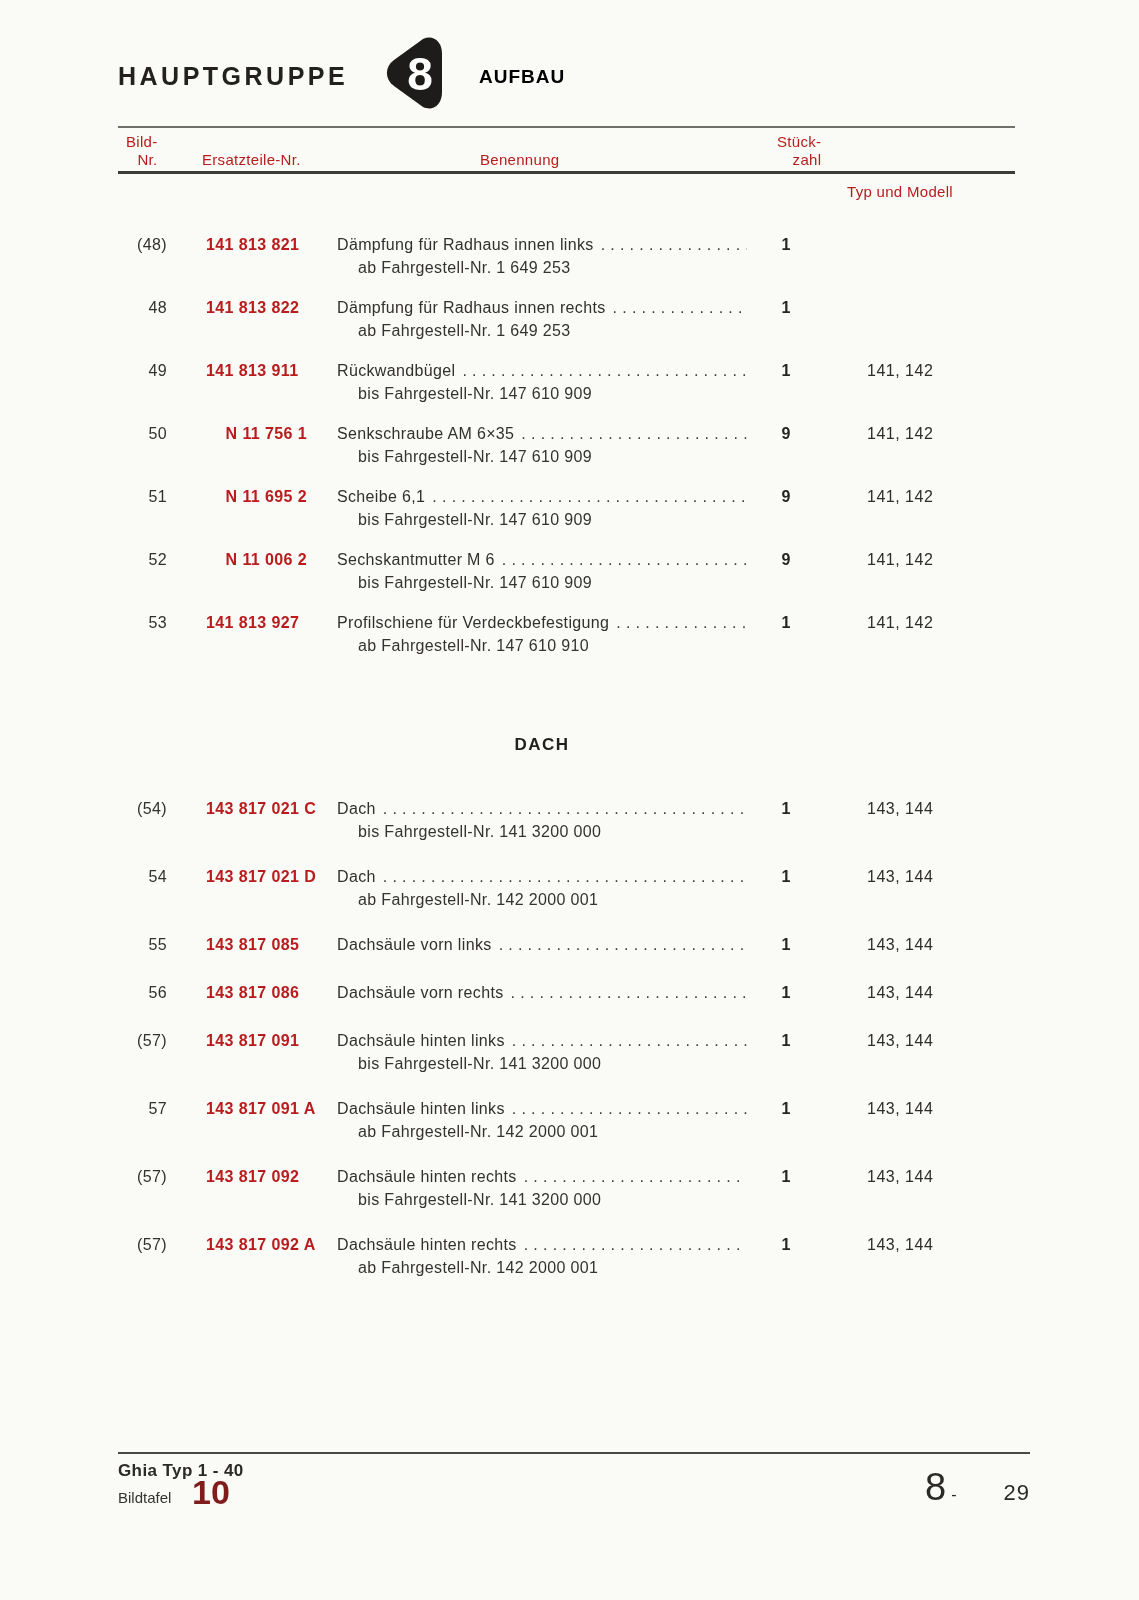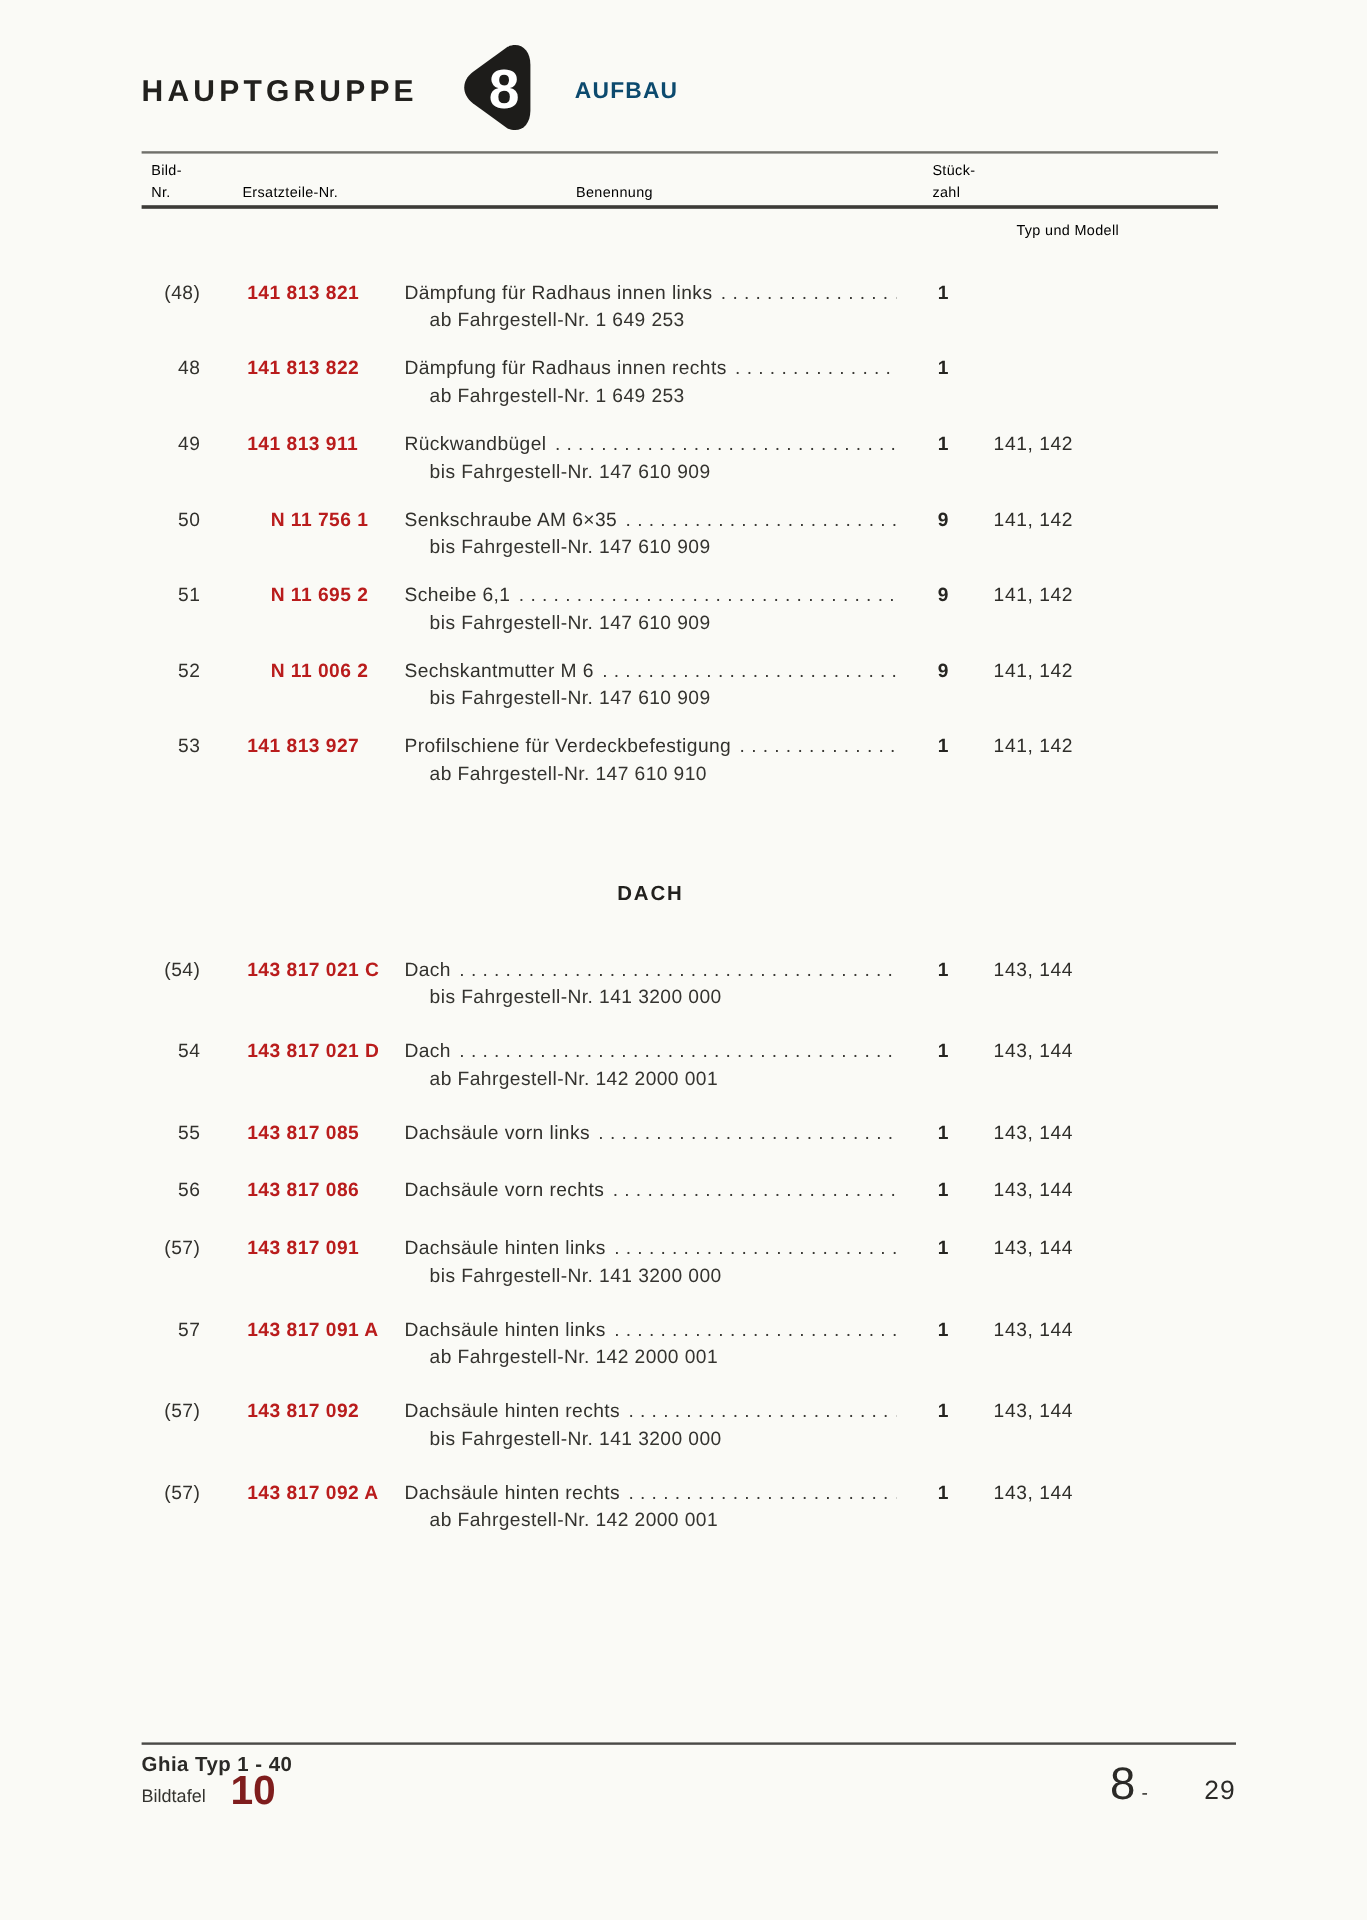--- a/index.html
+++ b/index.html
@@ -22,28 +22,28 @@
     color:#22211e;
   }
   .badge{left:383px;top:34px;width:62px;height:78px;}
   .badge text{
     font-family:"Liberation Sans", sans-serif;
     font-weight:700;font-size:46px;fill:#fff;
   }
   .h-section{
     left:479px;top:66px;
     font-size:19px;font-weight:700;letter-spacing:1px;
-    color:#0c4a6e;
+    color:#000000;
   }
   .rule-top{left:118px;top:126px;width:897px;height:1.5px;background:#70706a;}
   .rule-head{left:118px;top:171px;width:897px;height:2.5px;background:#38373300;background:#3c3b37;}
   .rule-foot{left:118px;top:1452px;width:912px;height:2px;background:#4a4946;}
 
   
-  .thead{font-size:12px;line-height:18px;color:#000000;letter-spacing:0.3px;}
+  .thead{font-size:15px;line-height:18px;color:#b91c1c;letter-spacing:0.3px;text-align:right;}
   .th-bild{left:126px;top:133px;}
   .th-part{left:202px;top:151px;}
   .th-name{left:480px;top:151px;}
   .th-qty{left:777px;top:133px;}
   .th-type{left:847px;top:151px;margin-top:32px;}
 
   
   .rows{left:107px;width:930px;}
   .rows-1{top:234px;}
   .rows-2{top:798px;}
@@ -58,21 +58,21 @@
   .c-bild{left:0;width:60px;text-align:right;letter-spacing:0.4px;color:#32312d;}
   .c-part{left:99px;width:101px;font-weight:700;letter-spacing:0.4px;color:#b91c1c;}
   .c-part.n-right{text-align:right;}
   .c-desc{left:230px;width:410px;display:flex;align-items:baseline;color:#31302c;letter-spacing:0.35px;}
   .c-desc .name{flex:0 0 auto;}
   .c-desc .leader{
     flex:1 1 auto;overflow:hidden;white-space:nowrap;
     margin-left:7px;letter-spacing:5.2px;color:#3a3935;
   }
   .c-qty{left:655px;width:48px;text-align:center;font-weight:600;color:#262521;}
-  .c-type{left:721px;width:180px;letter-spacing:0.5px;color:#2e2d29;}
+  .c-type{left:760px;width:180px;letter-spacing:0.5px;color:#2e2d29;}
   .c-sub{left:251px;top:23px;letter-spacing:0.35px;color:#34332f;}
 
   .sec-heading{
     left:337px;top:735px;width:410px;
     text-align:center;font-size:17px;font-weight:700;letter-spacing:1.5px;
     color:#22211e;
   }
 
   
   .f-model{left:118px;top:1461px;font-size:17px;font-weight:700;letter-spacing:0.4px;color:#2b2a27;}

